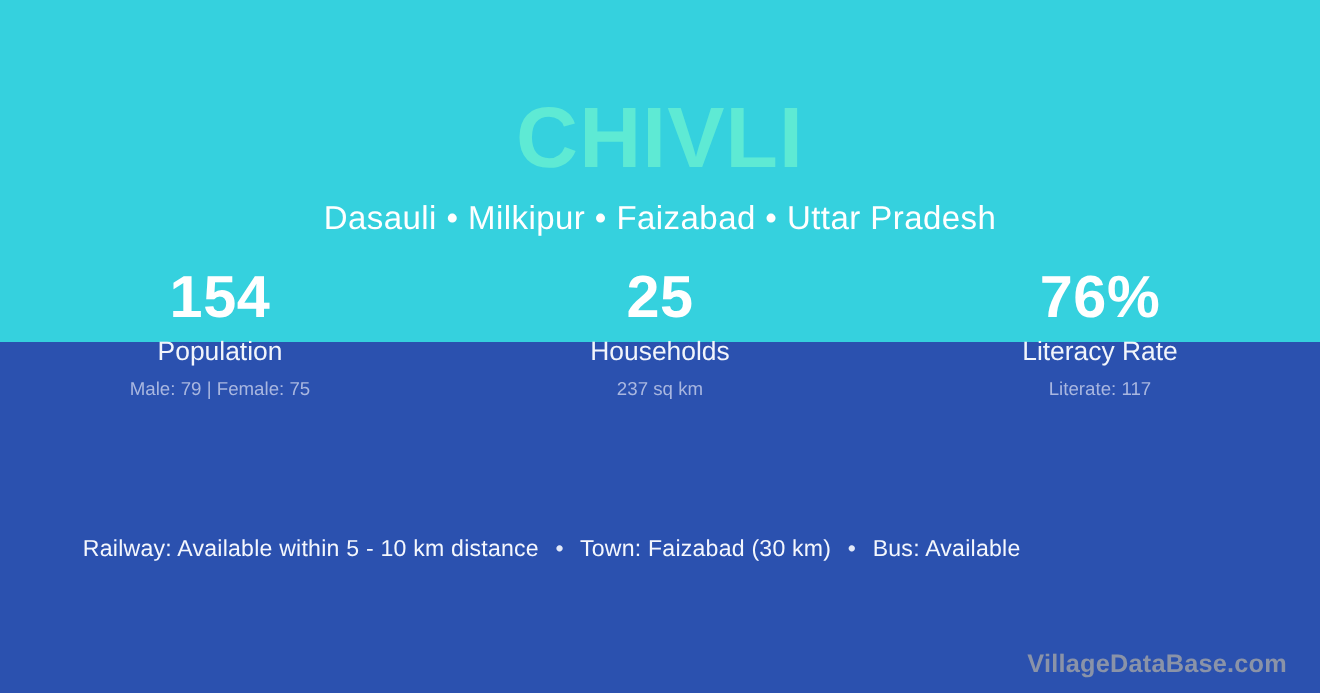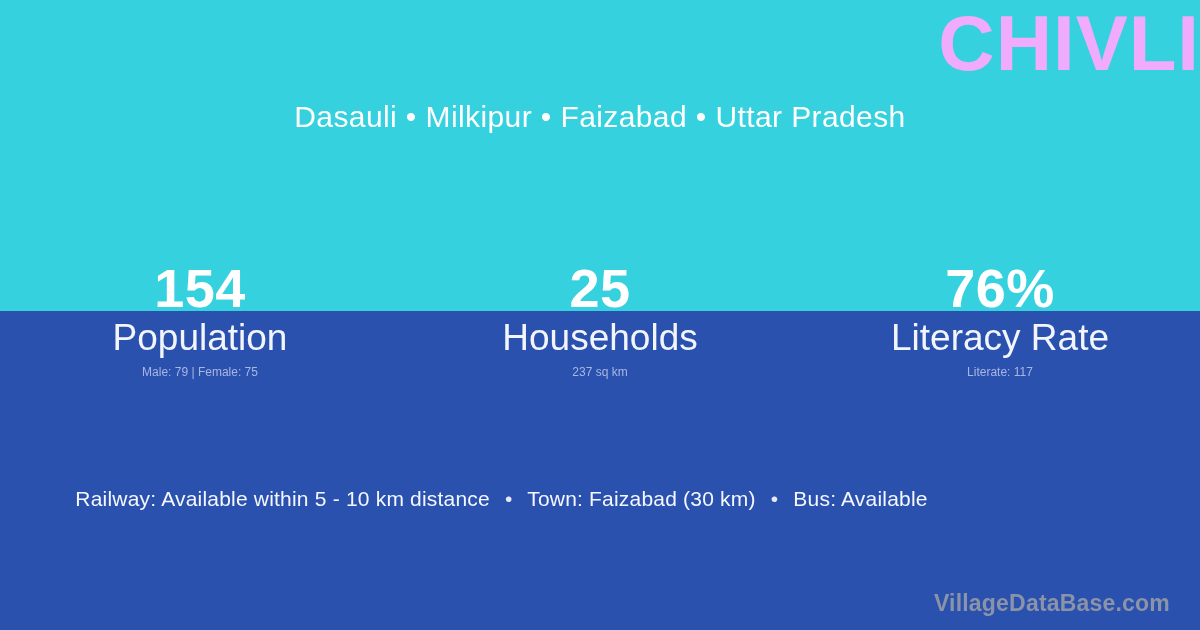--- a/index.html
+++ b/index.html
@@ -42,68 +42,68 @@
   
   .header {
     position: absolute;
     left: 0;
     top: 0;
     width: 1200px;
     text-align: center;
   }
   .village-title {
     margin: 0;
+    padding-top: 82px;
     font-size: 78px;
     line-height: 86px;
     font-weight: bold;
     letter-spacing: 1px;
-    color: #f0abfc;
+    color: #5eead4;
     font-family: "Liberation Sans", sans-serif;
-    text-align: right;
   }
   .village-location {
     margin: 0;
     padding-top: 12px;
     font-size: 30px;
     line-height: 38px;
     font-weight: normal;
     color: #ffffff;
     letter-spacing: 0.4px;
   }
 
   
   .stats-row {
     position: absolute;
     left: 0;
-    top: 257px;
+    top: 239px;
     width: 1200px;
     display: flex;
     flex-direction: row;
   }
   .stat {
     flex: 1 1 33.3333%;
     text-align: center;
   }
   .stat-value {
     font-size: 54px;
     line-height: 62px;
     font-weight: bold;
     color: #ffffff;
     letter-spacing: 0.5px;
   }
   .stat-label {
     margin-top: 2px;
-    font-size: 37px;
+    font-size: 24px;
     line-height: 34px;
     font-weight: normal;
     color: #f2f5fb;
   }
   .stat-sub {
     margin-top: 6px;
-    font-size: 12px;
+    font-size: 17px;
     line-height: 22px;
     font-weight: normal;
     color: #a9b7e0;
   }
 
   
   .amenities {
     position: absolute;
     left: 0;
     top: 484px;

